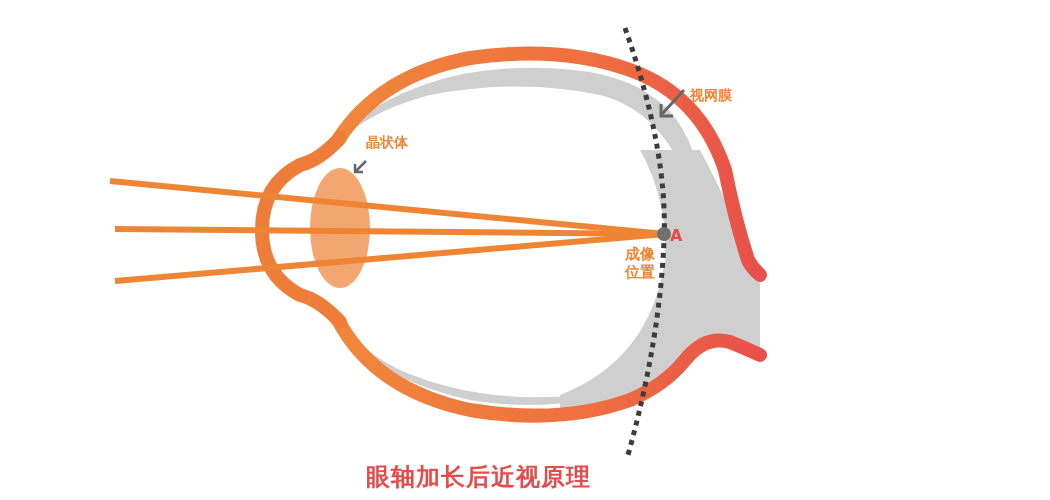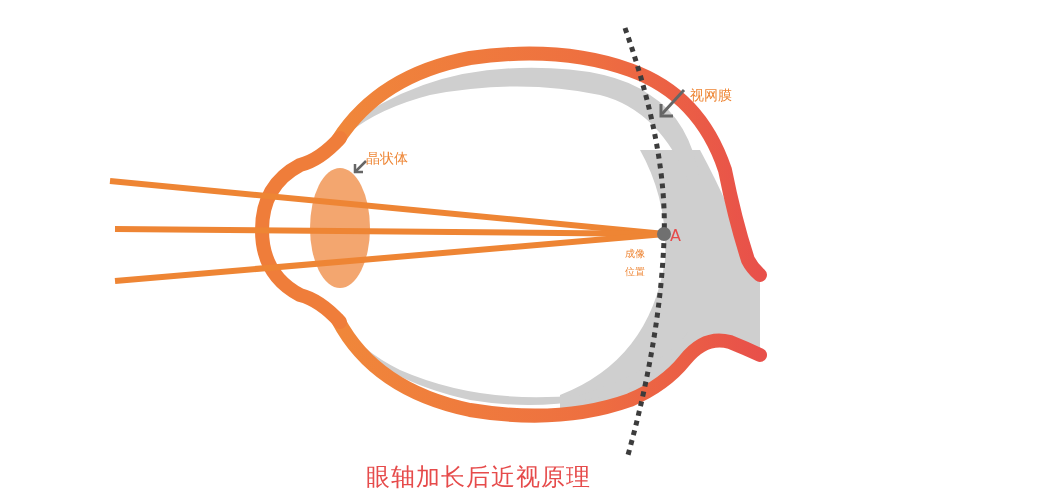--- a/index.html
+++ b/index.html
@@ -1,23 +1,23 @@
 <!DOCTYPE html>
 <html><head>
 <meta charset="utf-8">
 <style>
   html, body { margin: 0; padding: 0; background: #ffffff; }
   body { width: 1050px; height: 500px; position: relative; overflow: hidden; font-family: "DejaVu Sans", sans-serif; }
   #diagram { position: absolute; left: 0; top: 0; width: 1050px; height: 500px; }
-  .label { position: absolute; font-weight: normal; white-space: nowrap; }
+  .label { position: absolute; font-weight: bold; white-space: nowrap; }
   .orange { color: #ee8534; }
   .red { color: #e64b4b; }
-  #lens-label { left: 366px; top: 150px; font-size: 14px; }
+  #lens-label { left: 366px; top: 134px; font-size: 14px; }
   #retina-label { left: 690px; top: 87px; font-size: 14px; }
-  #image-label { left: 625px; top: 245px; font-size: 10px; line-height: 18px; width: 30px; }
+  #image-label { left: 625px; top: 245px; font-size: 15px; line-height: 18px; width: 30px; }
   #point-a { left: 670px; top: 226px; font-size: 16px; }
   #title { left: 366px; top: 449px; font-size: 24px; letter-spacing: 1px; margin-top: 12px; }
 </style>
 </head>
 <body>
 
 <svg id="diagram" viewBox="0 0 1050 500" xmlns="http://www.w3.org/2000/svg">
   <defs>
     <linearGradient id="scleraGrad" x1="0" y1="0" x2="1" y2="0">
       <stop offset="0" stop-color="#f0873a"></stop>

